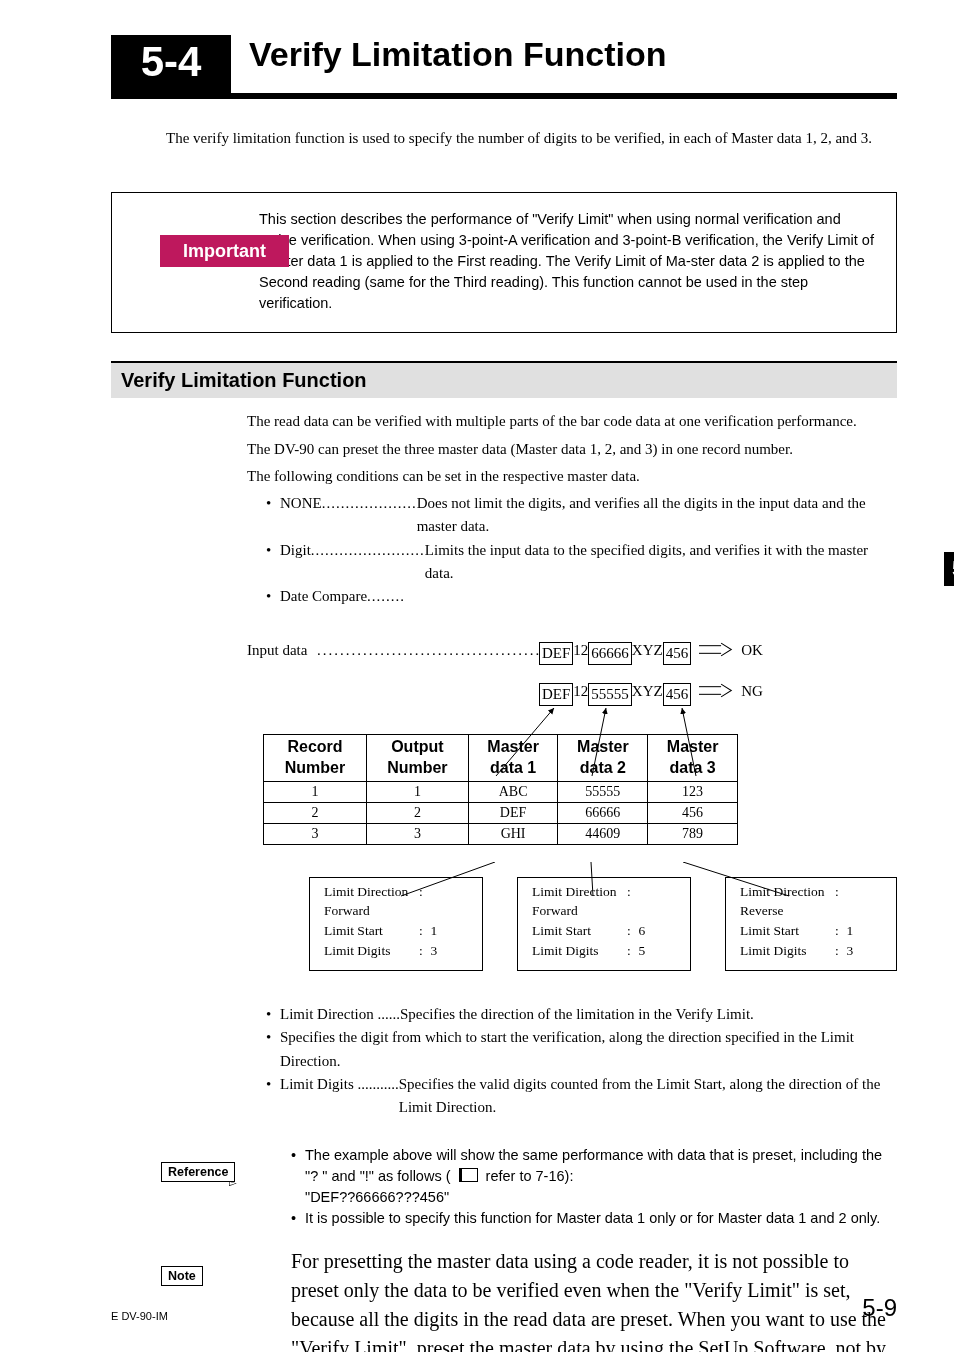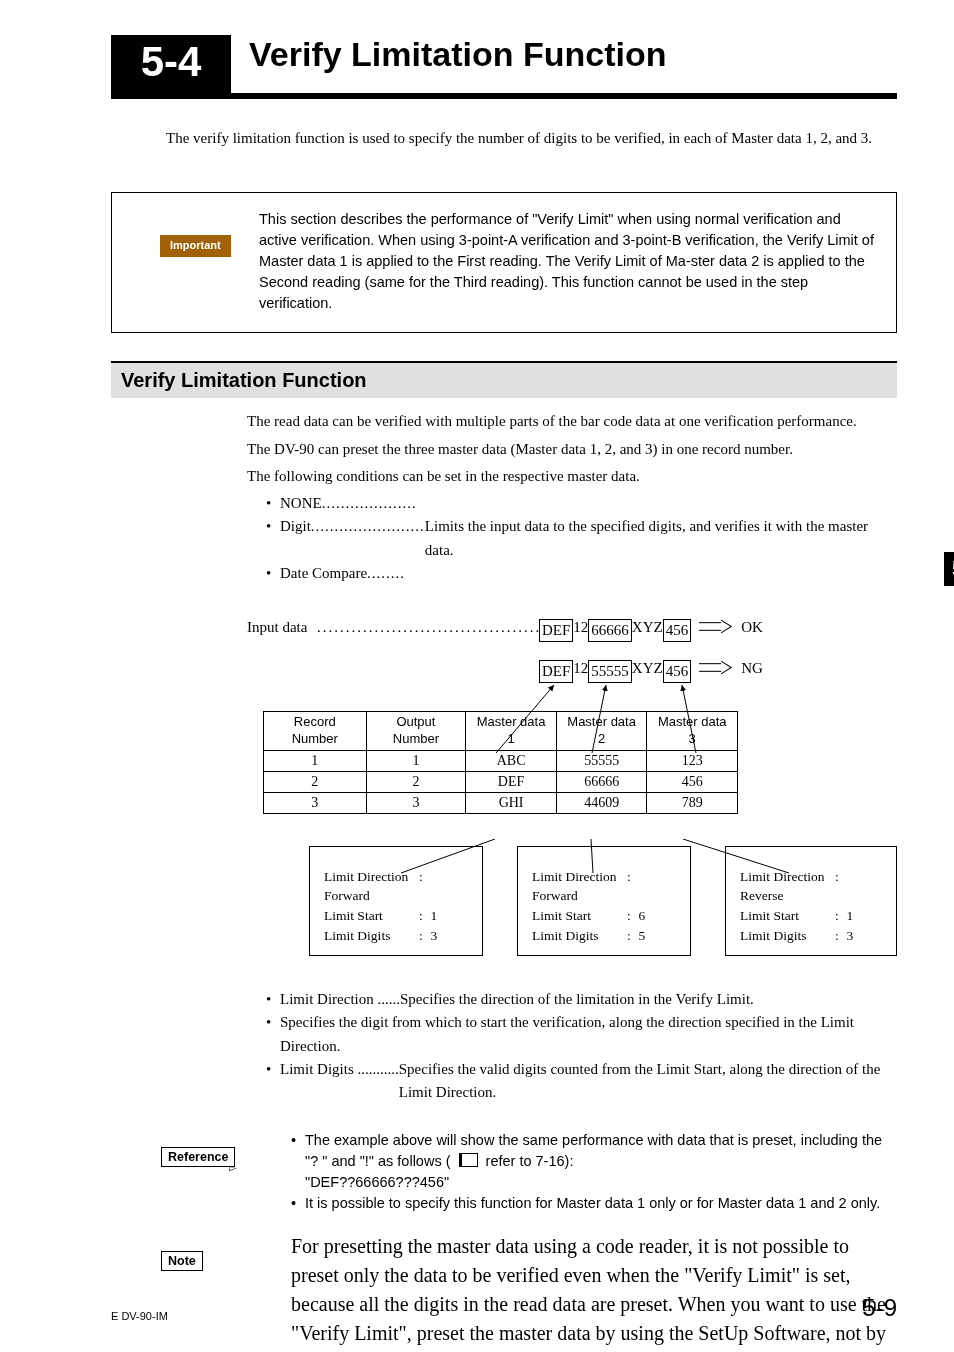--- a/index.html
+++ b/index.html
@@ -17,21 +17,21 @@
   
   .chap-header { display: flex; align-items: flex-start; margin-top: -5px; }
   .chap-num-box { width: 120px; height: 58px; background: #000; color: #fff; display: flex; align-items: center; justify-content: center; font-family: Arial, Helvetica, sans-serif; font-weight: bold; font-size: 42px; padding-bottom: 4px; box-sizing: border-box; }
   .chap-title { font-family: Arial, Helvetica, sans-serif; font-weight: bold; font-size: 34px; margin-left: 18px; }
   .chap-rule { height: 6px; background: #000; margin: 0; margin-top: 0px; }
 
   .intro { margin-left: 55px; margin-top: 28px; line-height: 1.55; }
 
   
   .important-box { margin-top: 42px; border: 1px solid #000; padding: 16px 14px 18px 147px; position: relative; line-height: 1.45; font-family: Arial, Helvetica, sans-serif; font-size: 14.5px; }
-  .important-tag { position: absolute; left: 48px; top: 42px; background: #a16207; color: #fff; font-family: Arial, Helvetica, sans-serif; font-weight: bold; font-size: 11px; padding: 3px 10px; }
+  .important-tag { position: absolute; left: 48px; top: 42px; background: #be185d; color: #fff; font-family: Arial, Helvetica, sans-serif; font-weight: bold; font-size: 18px; padding: 3px 23px; }
 
   
   .sub-heading { margin-top: 28px; background: #e0e0e0; font-family: Arial, Helvetica, sans-serif; font-weight: bold; font-size: 20px; padding: 6px 10px; border-top: 2px solid #000; }
 
   .body-block { margin-left: 136px; margin-top: 12px; line-height: 1.55; }
   .body-block p { margin: 4px 0; }
 
   .bullet-list { margin-left: 155px; margin-top: 4px; }
   .bullet-list .brow { display: flex; line-height: 1.55; }
   .bullet-list .brow .dot { width: 14px; }
@@ -44,25 +44,25 @@
   .input-line { display: flex; align-items: flex-start; margin-bottom: 18px; }
   .input-line .lbl { width: 70px; }
   .input-line .ldots { flex: 0 0 222px; letter-spacing: 2px; overflow: hidden; }
   .box { border: 1px solid #000; padding: 0 2px; display: inline-block; line-height: 1.4; }
   .gap { display: inline-block; width: 0px; }
   .arrow { display: inline-block; margin: 0 8px; vertical-align: middle; }
 
   
   table.datatable { border-collapse: collapse; margin-top: 28px; margin-left: 16px; font-size: 14px; width: 475px; }
   table.datatable th, table.datatable td { border: 1px solid #000; padding: 2px 6px; text-align: center; font-family: "Times New Roman", Times, serif; }
-  table.datatable th { font-family: Arial, Helvetica, sans-serif; font-weight: normal; font-size: 13px; line-height: 1.3; }
+  table.datatable th { font-family: Arial, Helvetica, sans-serif; font-weight: bold; font-size: 16px; line-height: 1.3; }
 
   
   .limit-row { display: flex; gap: 34px; margin-top: 32px; margin-left: 62px; font-size: 13.5px; font-family: "Times New Roman", Times, serif; }
-  .limit-box { border: 1px solid #000; padding: 20px 14px 10px 14px; line-height: 1.45; }
+  .limit-box { border: 1px solid #000; padding: 4px 14px 10px 14px; line-height: 1.45; }
   .limit-box .lrow span.k { display: inline-block; width: 95px; }
   .limit-box .lrow span.c { display: inline-block; width: 8px; }
 
   
   .bullets2 { margin-left: 155px; margin-top: 32px; line-height: 1.55; }
   .bullets2 .brow { display: flex; }
   .bullets2 .dot { width: 14px; }
   .bullets2 .term { white-space: nowrap; }
   .bullets2 .desc { flex: 1; }
 
@@ -119,20 +119,21 @@
   <div class="body-block">
     <p>The read data can be verified with multiple parts of the bar code data at one verification performance.</p>
     <p>The DV-90 can preset the three master data (Master data 1, 2, and 3) in one record number.</p>
     <p>The following conditions can be set in the respective master data.</p>
   </div>
 
   <div class="bullet-list">
     <div class="brow">
       <span class="dot">•</span>
       <span class="term"><span>NONE</span><span class="dots">....................</span></span>
+      <span class="desc">Does not limit the digits, and verifies all the digits in the input data and the master data.</span>
     </div>
     <div class="brow">
       <span class="dot">•</span>
       <span class="term"><span>Digit</span><span class="dots">........................</span></span>
       <span class="desc">Limits the input data to the specified digits, and verifies it with the master data.</span>
     </div>
     <div class="brow">
       <span class="dot">•</span>
       <span class="term"><span>Date Compare</span><span class="dots">........</span></span>
     </div>

